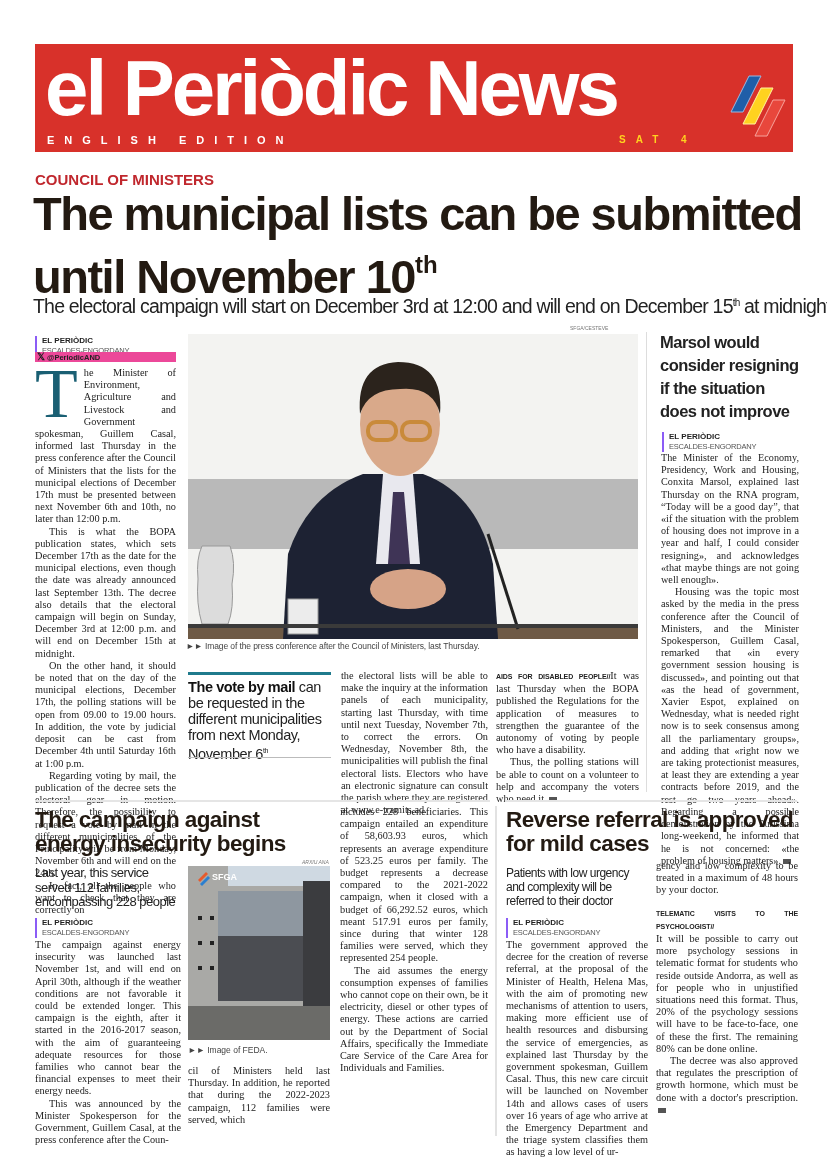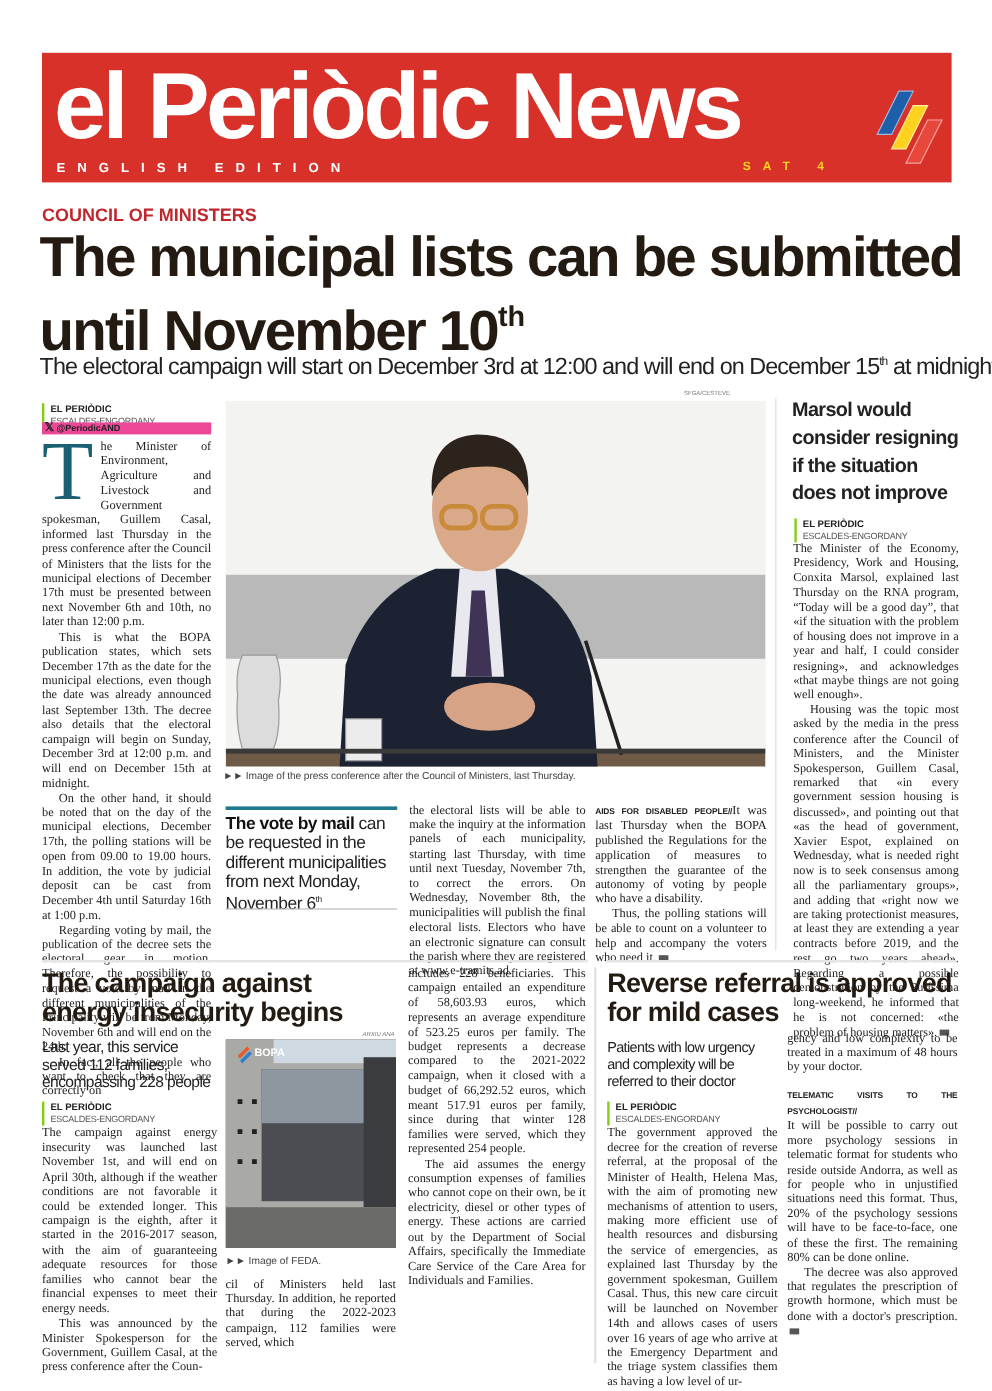--- a/index.html
+++ b/index.html
@@ -14,21 +14,21 @@
   #mast-edition { left: 12px; top: 90px; font-family: "Liberation Sans", sans-serif; font-weight: bold; font-size: 11px; letter-spacing: 10px; color: #fff; }
   #mast-date { left: 584px; top: 90px; font-family: "Liberation Sans", sans-serif; font-weight: bold; font-size: 10px; letter-spacing: 10px; color: #ffd21f; }
   #mast-logo { left: 692px; top: 28px; width: 70px; height: 70px; }
 
   #section-label { left: 35px; top: 171px; font-family: "Liberation Sans", sans-serif; font-weight: bold; font-size: 15px; color: #c0272d; }
   #headline { left: 33px; top: 188px; width: 770px; font-family: "Liberation Sans", sans-serif; font-weight: bold; font-size: 47px; line-height: 51px; letter-spacing: -1.5px; color: #231a12; }
   #headline sup { font-size: 24px; vertical-align: 20px; letter-spacing: 0; }
   #subhead { left: 33px; top: 295px; width: 770px; font-family: "Liberation Sans", sans-serif; font-size: 19.5px; letter-spacing: -0.8px; color: #222; white-space: nowrap; }
   #subhead sup { font-size: 10px; }
 
-  .byline { font-family: "Liberation Sans", sans-serif; border-left: 2px solid #84cc16; padding-left: 5px; line-height: 10px; }
+  .byline { font-family: "Liberation Sans", sans-serif; border-left: 2px solid #8b5cf6; padding-left: 5px; line-height: 10px; }
   .byline .b1 { font-weight: bold; font-size: 8px; color: #222; }
   .byline .b2 { font-size: 7.5px; color: #555; letter-spacing: -0.2px; }
 
   .body-text { font-family: "Liberation Serif", serif; font-size: 10.3px; line-height: 12.2px; color: #222; text-align: justify; hyphens: manual; }
   .body-text p { text-indent: 14px; }
   .body-text p.noindent { text-indent: 0; }
   .kicker { font-family: "Liberation Sans", sans-serif; font-weight: bold; font-size: 7px; letter-spacing: -0.1px; }
   .endmark { display: inline-block; width: 8px; height: 5px; background: #555; margin-left: 2px; vertical-align: middle; }
 
   
@@ -192,21 +192,21 @@
     <rect x="0" y="140" width="142" height="34" fill="#6b6b68"></rect>
     <rect x="10" y="50" width="4" height="4" fill="#222"></rect>
       <rect x="22" y="50" width="4" height="4" fill="#222"></rect>
     <rect x="10" y="75" width="4" height="4" fill="#222"></rect>
       <rect x="22" y="75" width="4" height="4" fill="#222"></rect>
     <rect x="10" y="100" width="4" height="4" fill="#222"></rect>
       <rect x="22" y="100" width="4" height="4" fill="#222"></rect>
     <polygon points="10,14 18,6 20,8 12,16" fill="#e85a2c"></polygon>
     <polygon points="12,18 20,10 22,12 14,20" fill="#2b7fd0"></polygon>
   </svg>
-  <span class="abs sans" style="left:24px;top:6px;font-size:9px;font-weight:bold;color:#fff;">BOPA</span>
+  <span class="abs sans" style="left:24px;top:6px;font-size:9px;font-weight:bold;color:#fff;">SFGA</span>
 </div>
 <div id="caption2" class="abs">►► Image of FEDA.</div>
 <div id="col-energy2" class="abs body-text">
   <p class="noindent">cil of Ministers held last Thursday. In addition, he reported that during the 2022-2023 campaign, 112 families were served, which</p>
 </div>
 <div id="col-energy3" class="abs body-text">
   <p class="noindent">includes 228 beneficiaries. This campaign entailed an expenditure of 58,603.93 euros, which represents an average expenditure of 523.25 euros per family. The budget represents a decrease compared to the 2021-2022 campaign, when it closed with a budget of 66,292.52 euros, which meant 517.91 euros per family, since during that winter 128 families were served, which they represented 254 people.</p>
   <p>The aid assumes the energy consumption expenses of families who cannot cope on their own, be it electricity, diesel or other types of energy. These actions are carried out by the Department of Social Affairs, specifically the Immediate Care Service of the Care Area for Individuals and Families.</p>
 </div>
 

